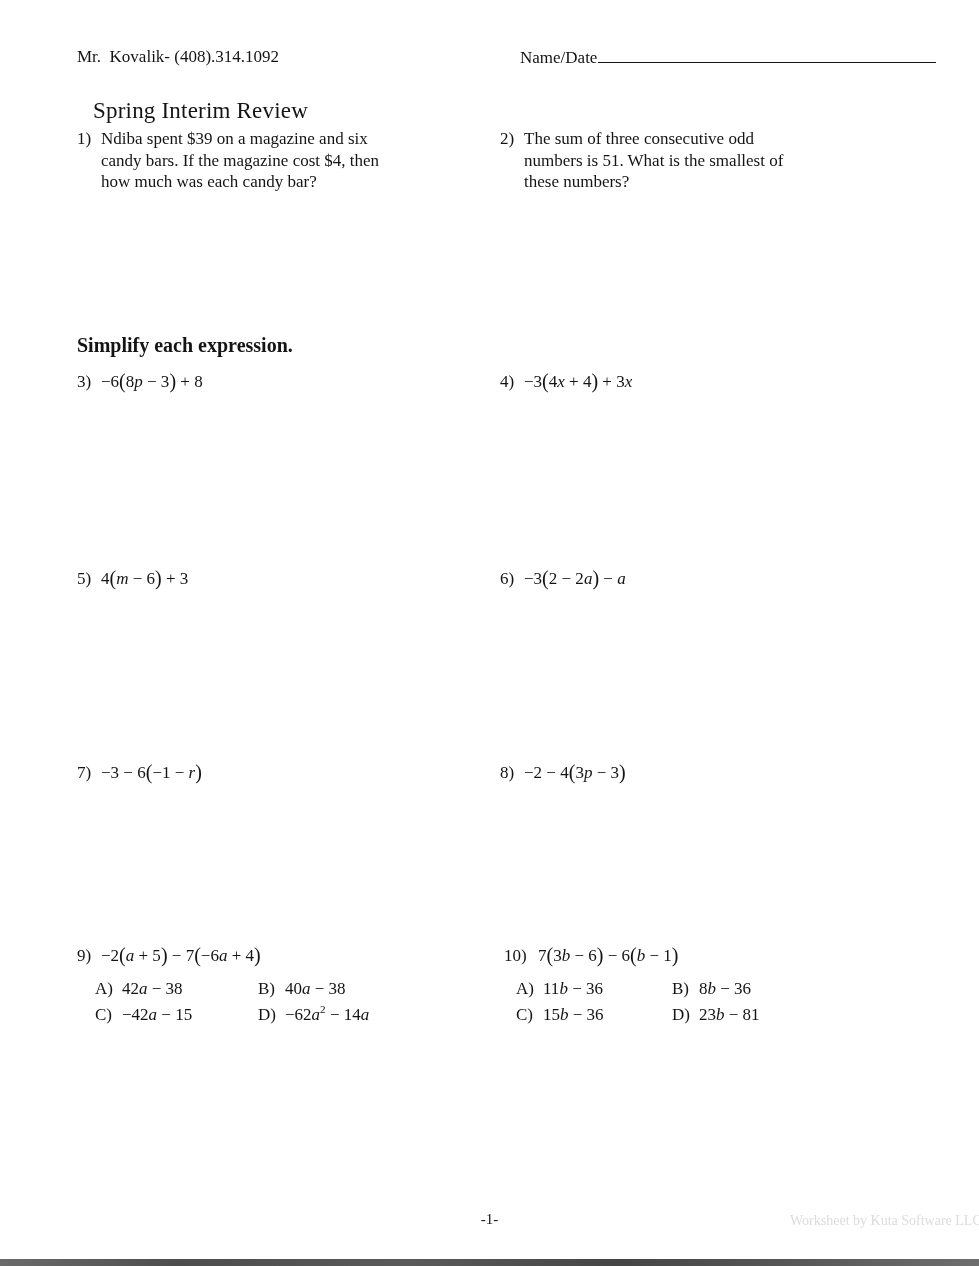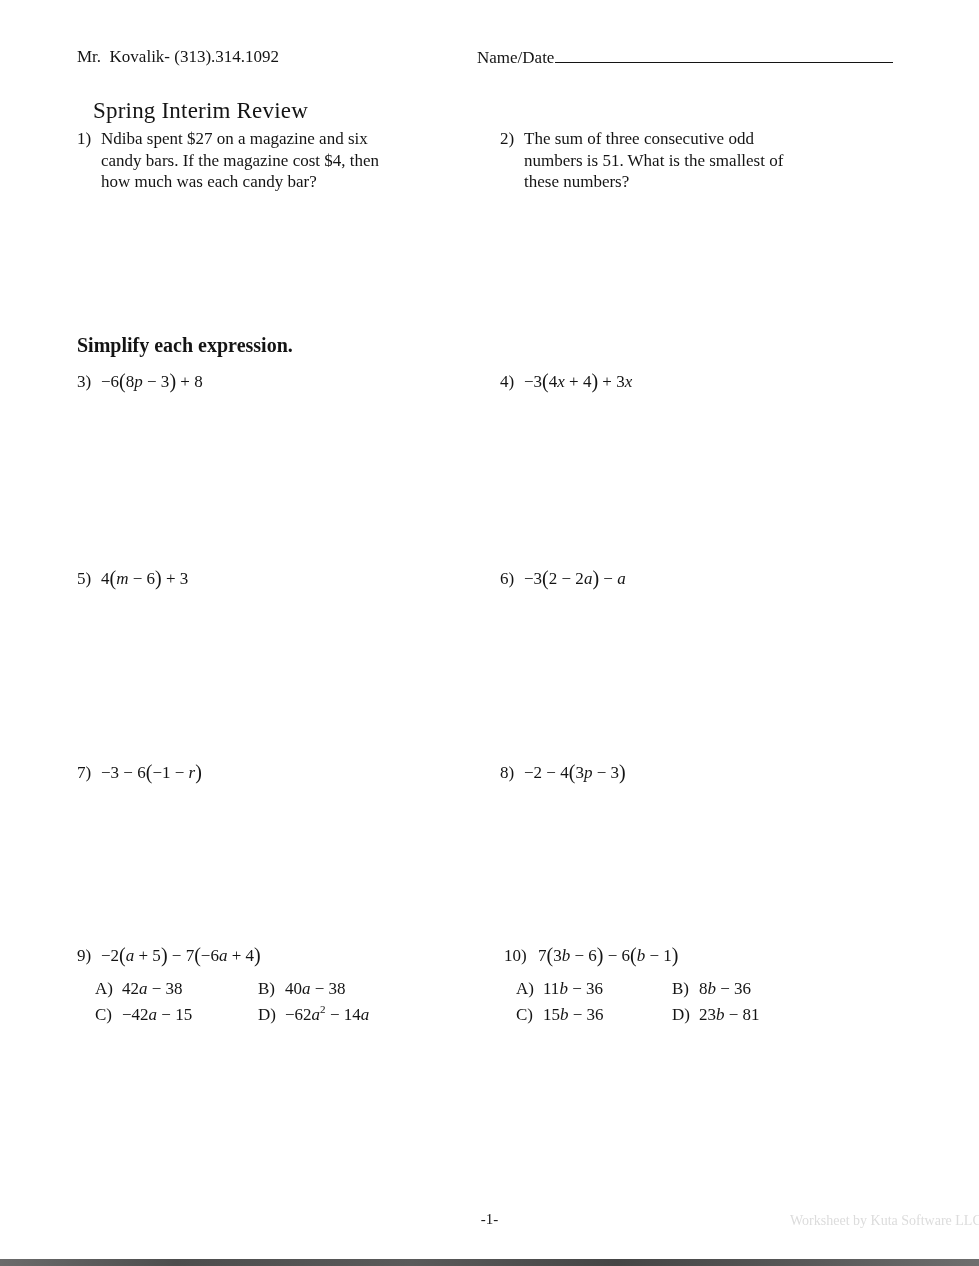--- a/index.html
+++ b/index.html
@@ -13,21 +13,21 @@
     overflow:hidden;
   }
   .abs { position:absolute; }
 
   .header-left {
     left:77px; top:47px;
     font-size:17px;
     white-space:pre;
   }
   .name-date {
-    left:477px; top:47px;
+    left:520px; top:47px;
     font-size:17px;
     white-space:nowrap;
   }
   .blank-line {
     display:inline-block;
     width:338px; height:15px;
     border-bottom:1px solid #141414;
     margin-left:1px;
   }
 
@@ -81,31 +81,31 @@
   .bottom-edge {
     left:0; right:0; bottom:0; height:7px;
     background:linear-gradient(90deg,#6b6b6b 0%,#4d4d4d 18%,#5a5a5a 42%,#454545 63%,#585858 82%,#6e6e6e 100%);
   }
 </style>
 </head>
 <body>
 
 <div class="page">
 
-  <div class="abs header-left">Mr.  Kovalik- (313).314.1092</div>
+  <div class="abs header-left">Mr.  Kovalik- (408).314.1092</div>
 
   <div class="abs name-date">
     <span>Name/Date</span><span class="blank-line"></span>
   </div>
 
   <h1 class="abs title">Spring Interim Review</h1>
 
   <div class="abs wp" style="left:77px; top:128px; width:352px">
     <span class="pnum">1)</span>
-    <div class="ptext">Ndiba spent $27 on a magazine and six
+    <div class="ptext">Ndiba spent $39 on a magazine and six
 candy bars.  If the magazine cost $4, then
 how much was each candy bar?</div>
   </div>
 
   <div class="abs wp" style="left:500px; top:128px; width:340px">
     <span class="pnum">2)</span>
     <div class="ptext">The sum of three consecutive odd
 numbers is 51.  What is the smallest of
 these numbers?</div>
   </div>

